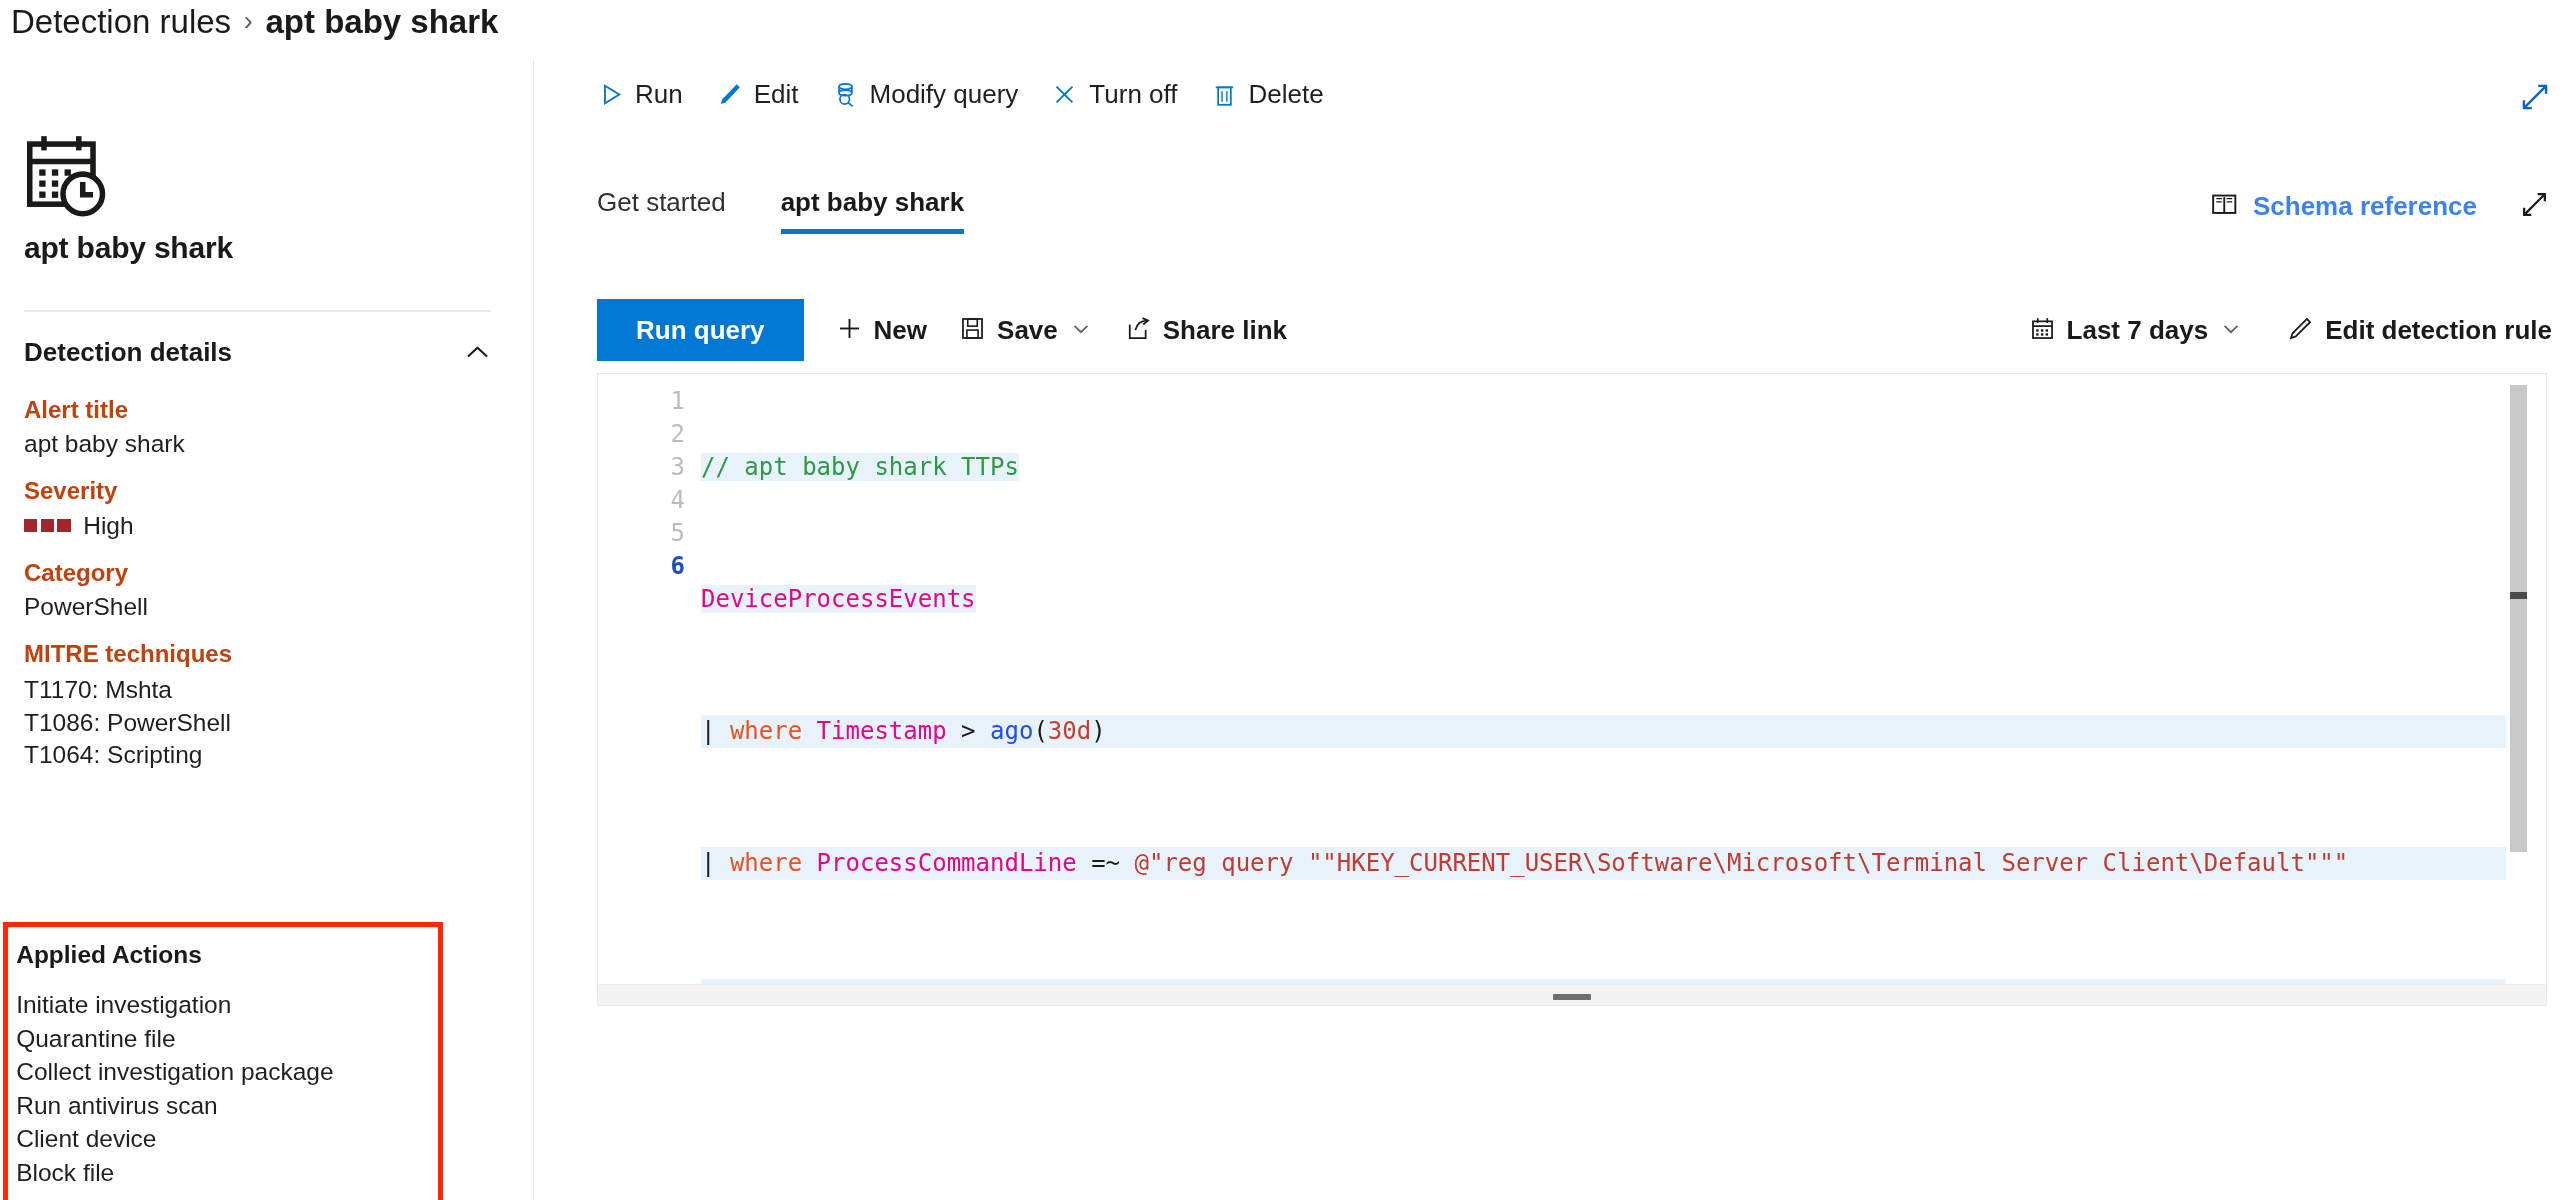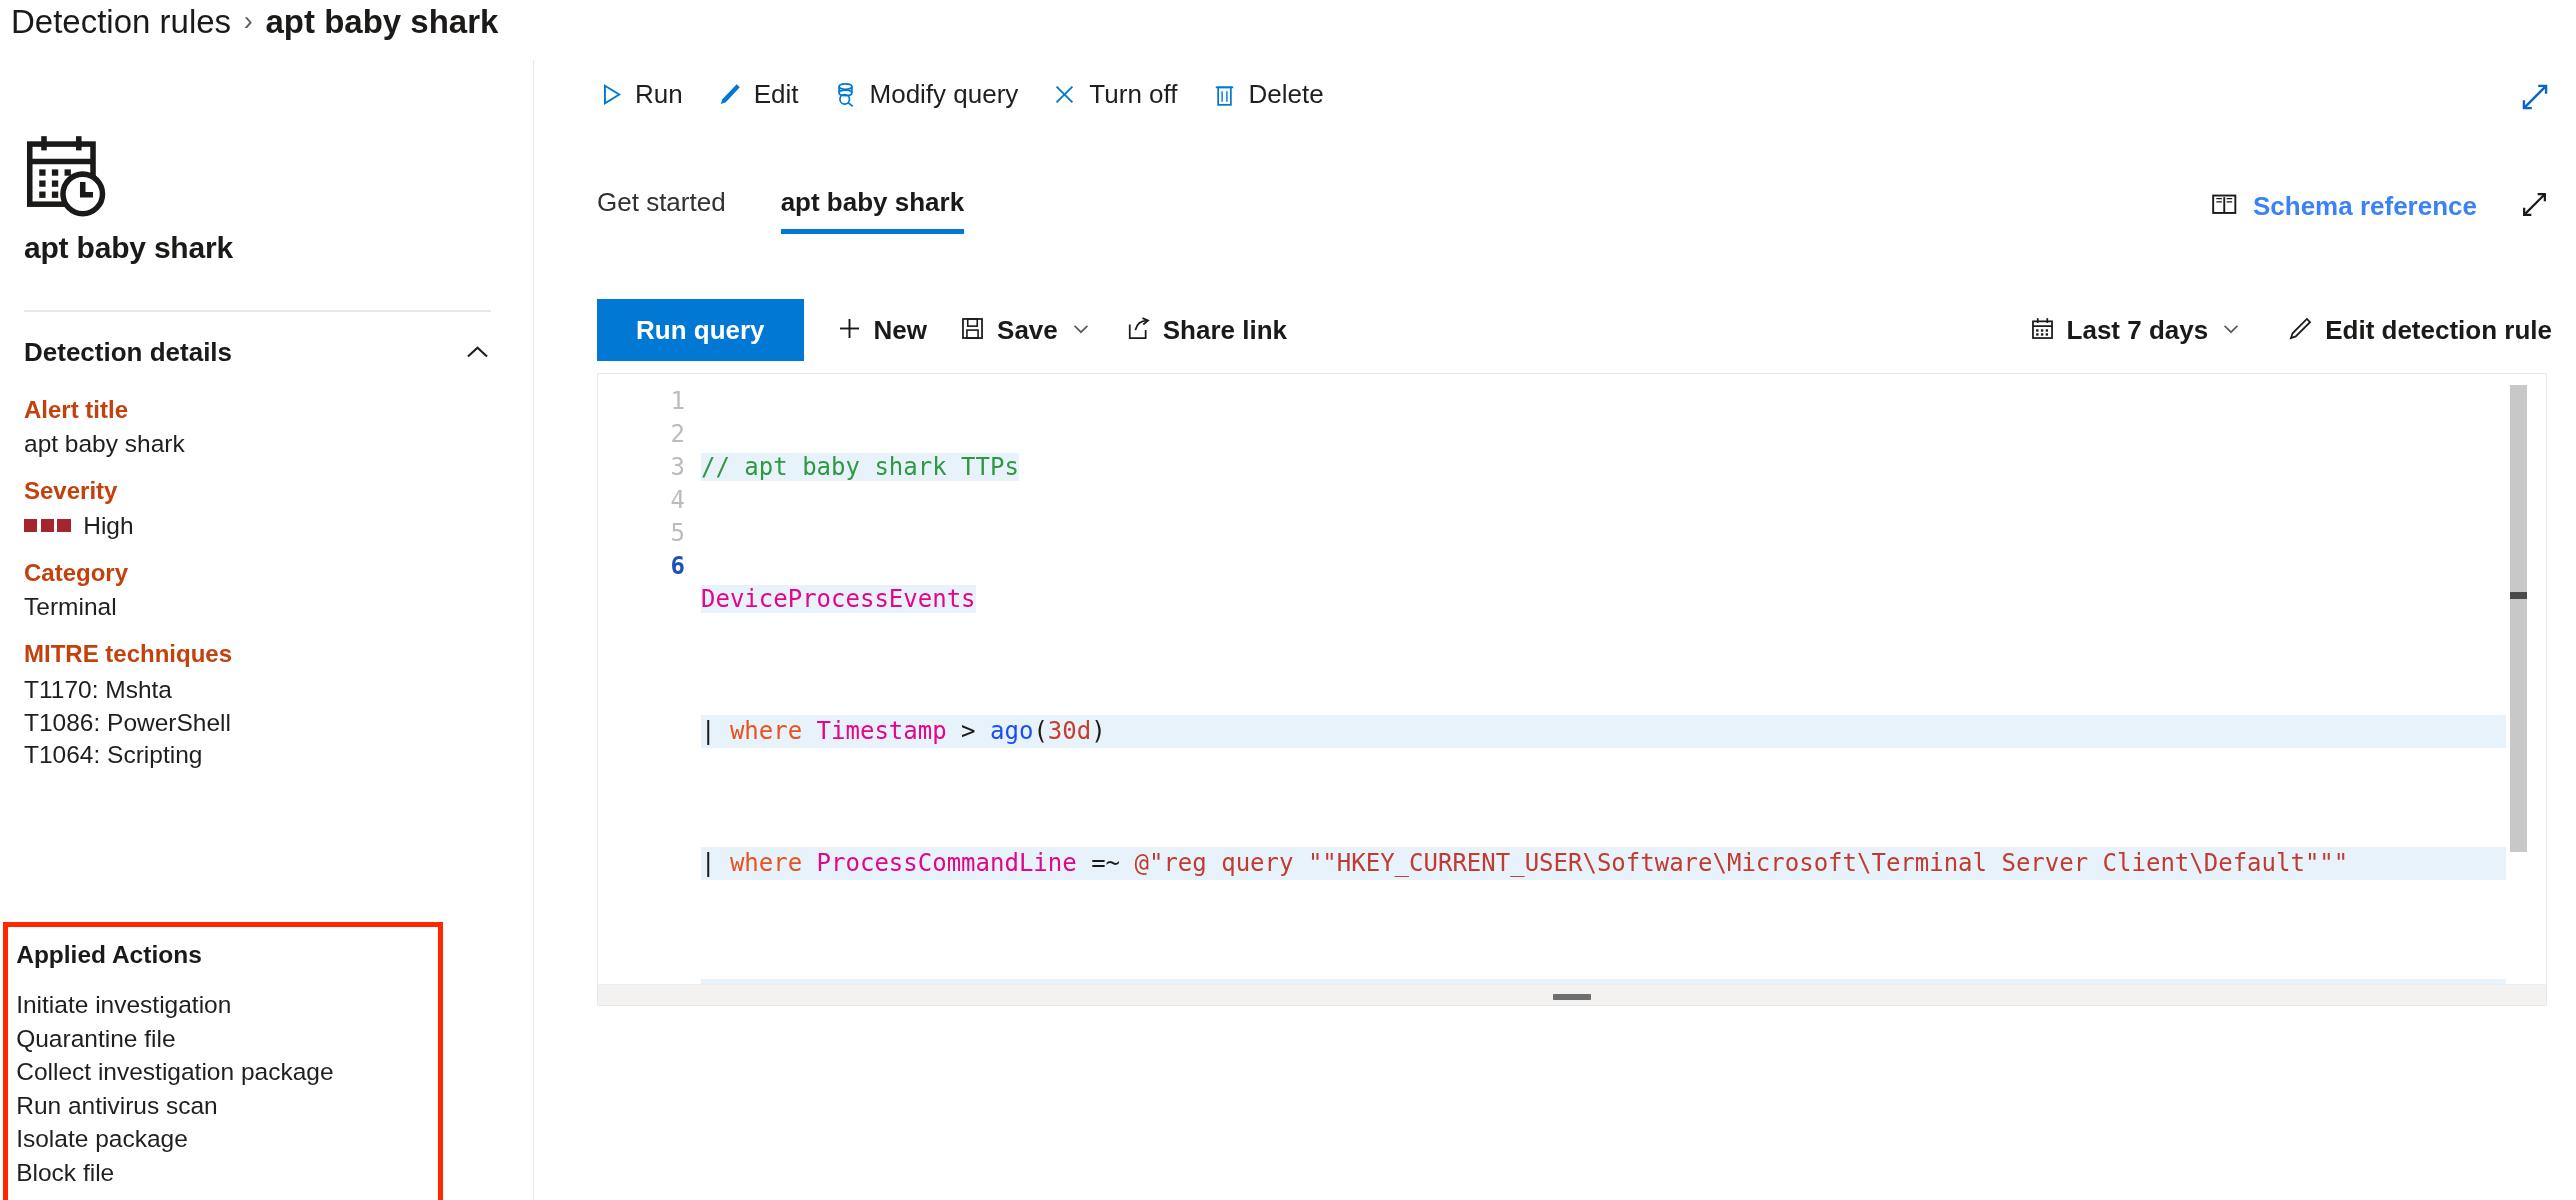--- a/index.html
+++ b/index.html
@@ -211,40 +211,40 @@
             <i></i>
             <i></i>
             <i></i>
           </span>
         <span class="field-value">High</span>
       </div>
     </div>
 
     <div class="field">
       <div class="field-label">Category</div>
-      <div class="field-value">Terminal</div>
+      <div class="field-value">PowerShell</div>
     </div>
 
     <div class="field">
       <div class="field-label">MITRE techniques</div>
       <div class="tech-line">T1170: Mshta</div>
       <div class="tech-line">T1086: PowerShell</div>
       <div class="tech-line">T1064: Scripting</div>
     </div>
 
   </div>
 
   <div class="applied-box">
     <div class="applied-inner">
       <div class="applied-title">Applied Actions</div>
       <div class="applied-item">Initiate investigation</div>
       <div class="applied-item">Quarantine file</div>
       <div class="applied-item">Collect investigation package</div>
       <div class="applied-item">Run antivirus scan</div>
-      <div class="applied-item">Isolate package</div>
+      <div class="applied-item">Client device</div>
       <div class="applied-item">Block file</div>
     </div>
   </div>
 </div>
 
 <div class="cmdbar">
 
   <div class="cmd">
     <span>
       <svg viewBox="0 0 34 34" width="27" height="27">

